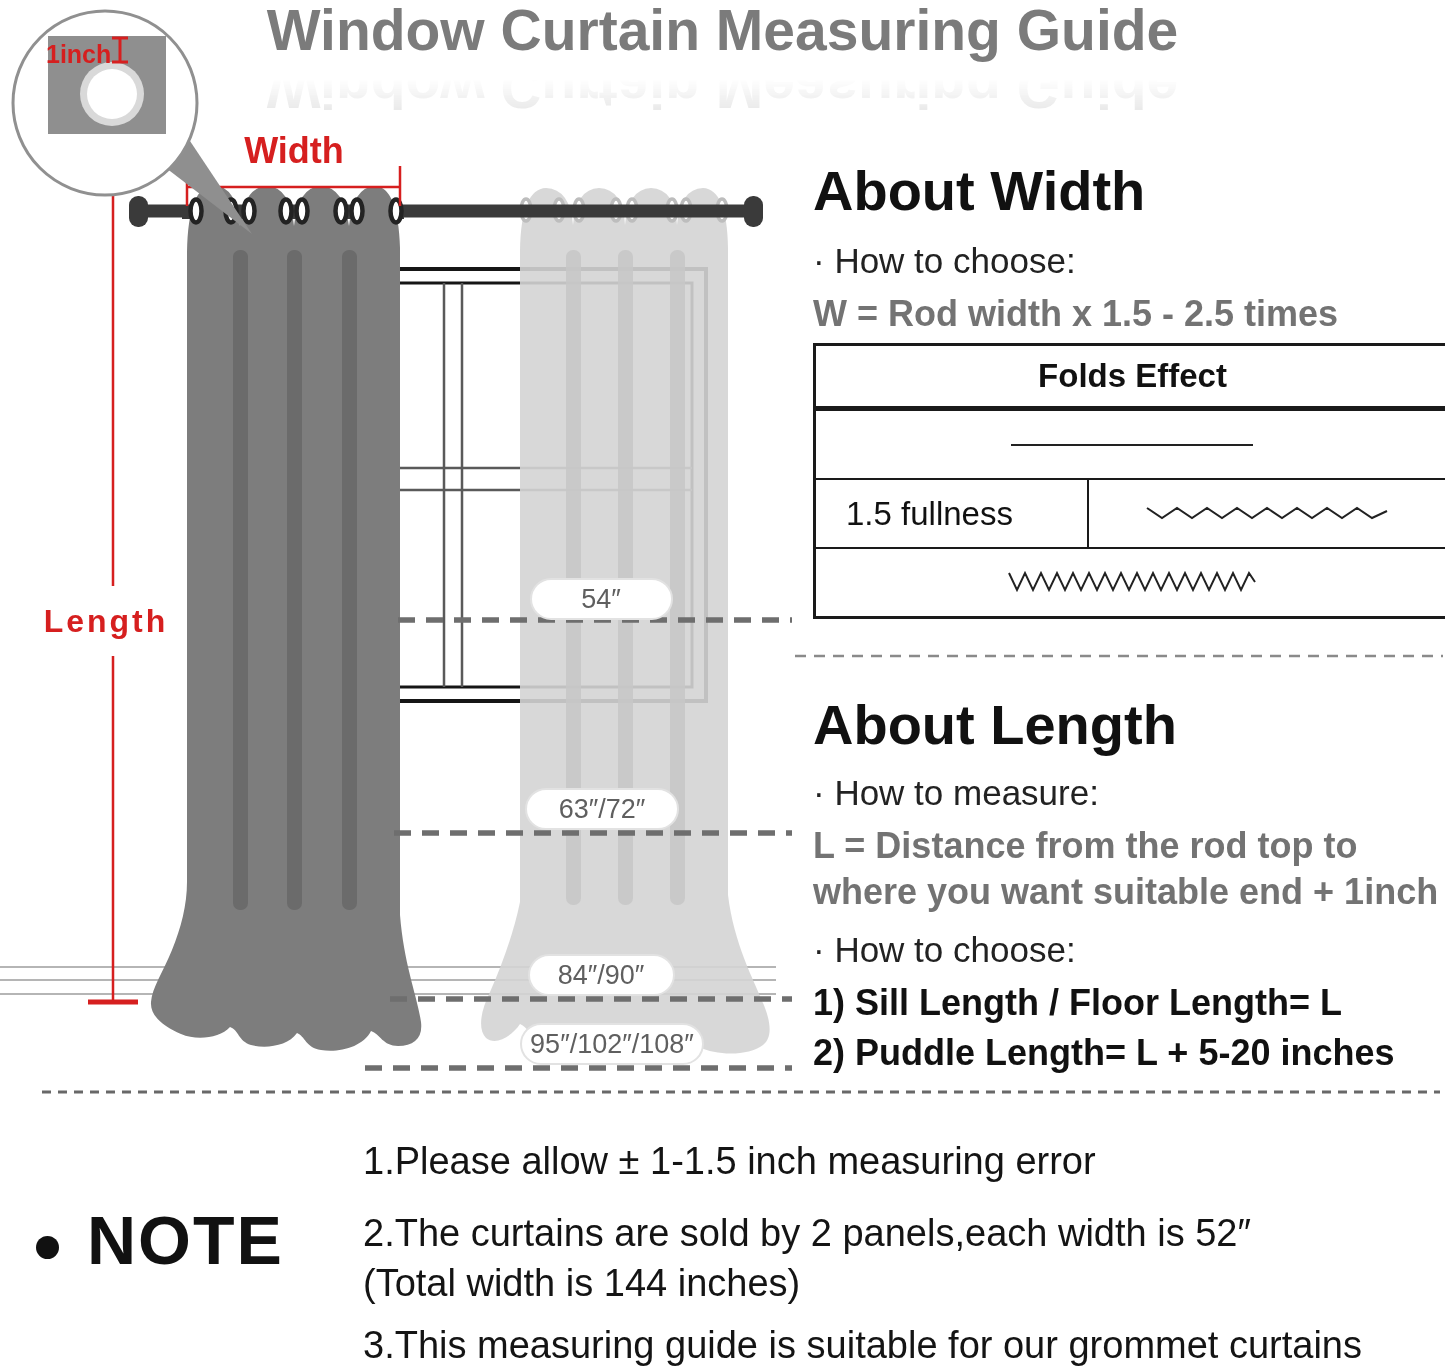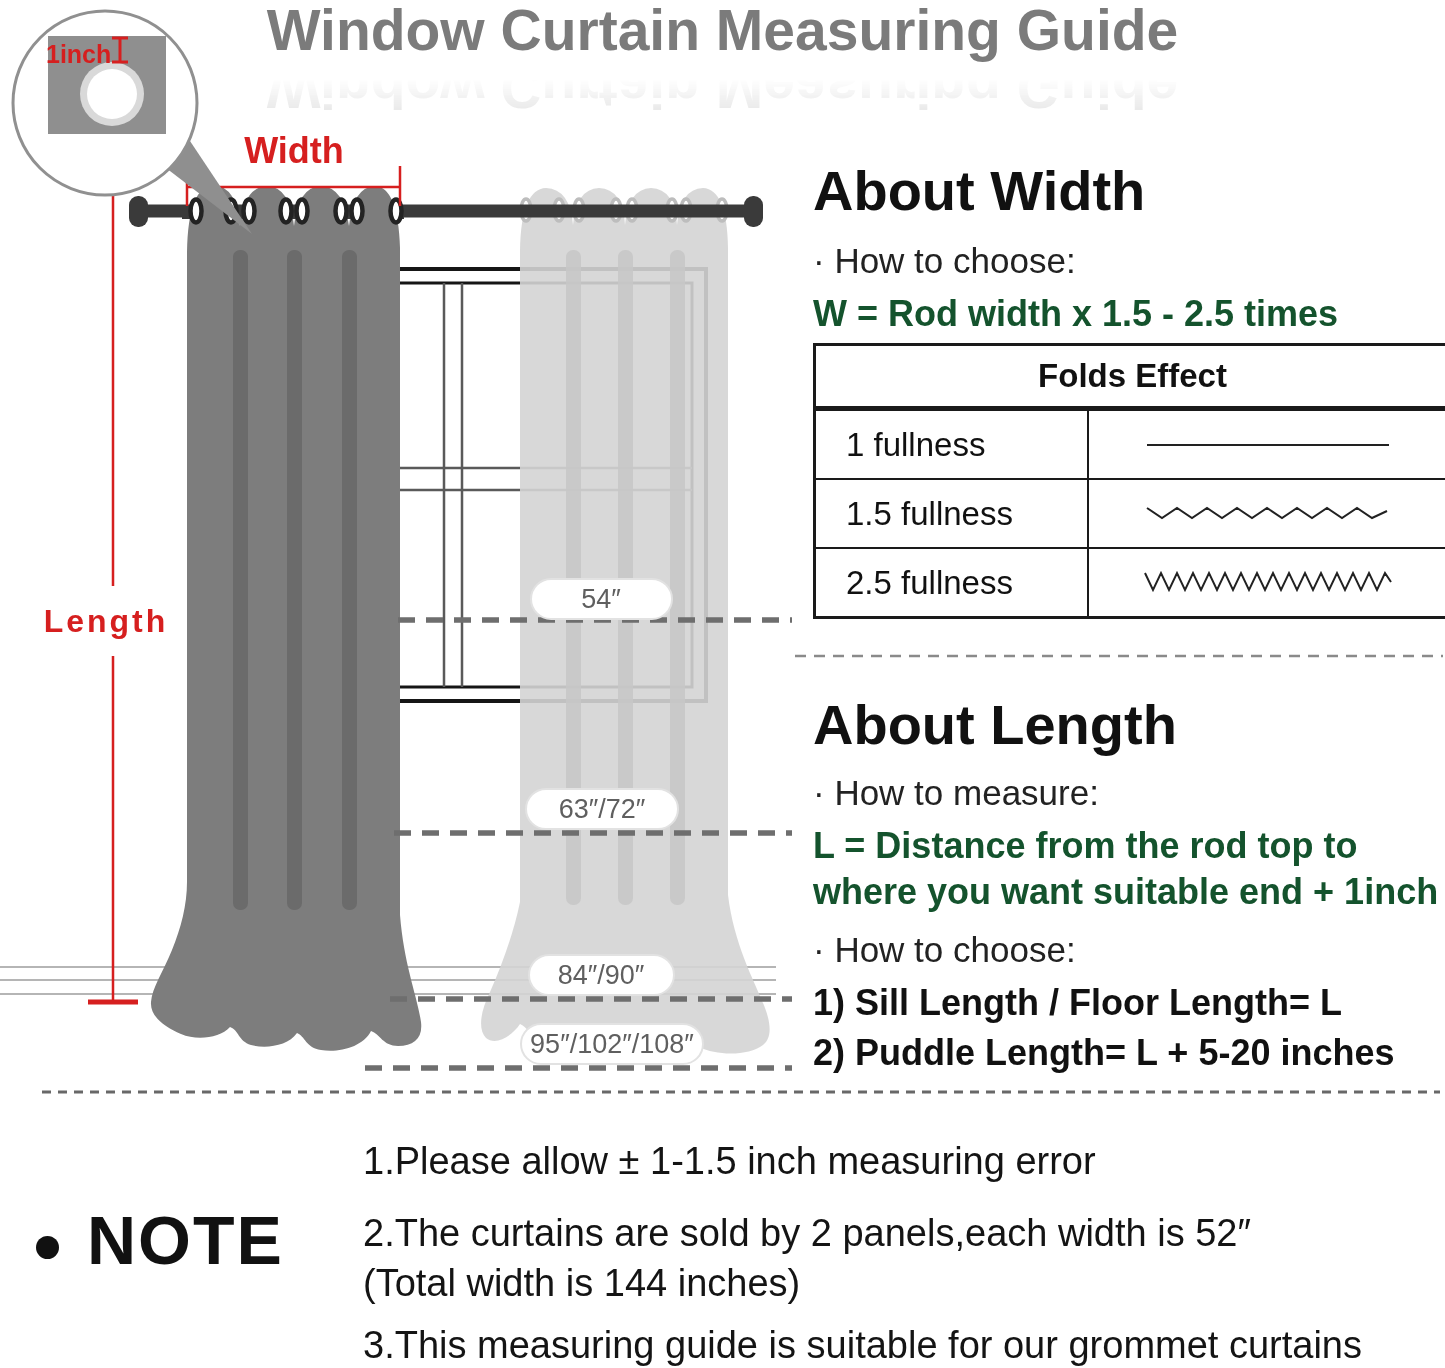--- a/index.html
+++ b/index.html
@@ -16,21 +16,21 @@
          mask-image:linear-gradient(to bottom,#000 0%,transparent 65%);}
 
   
   .diagram-svg{position:absolute;left:0;top:0;}
   .diagram-svg text{font-family:"Liberation Sans", sans-serif;}
 
   
   .col-right{position:absolute;left:813px;top:158px;width:632px;color:#1c1c1c;}
   .sec-heading{margin:0;font-size:56px;font-weight:bold;color:#111;}
   .bullet-line{margin:18px 0 0 0;font-size:35px;color:#222;}
-  .formula{margin:10px 0 0 0;font-size:36px;font-weight:600;color:#14532d;line-height:1.27;}
+  .formula{margin:10px 0 0 0;font-size:36px;font-weight:600;color:#737373;line-height:1.27;}
 
   .folds-table{position:absolute;left:813px;top:343px;width:639px;border:3px solid #1a1a1a;background:#fff;box-sizing:border-box;}
   .folds-header{height:60px;display:flex;align-items:center;justify-content:center;
                 font-size:33px;font-weight:600;color:#111;border-bottom:3px solid #1a1a1a;}
   .folds-row{display:flex;height:67px;border-top:2px solid #1a1a1a;}
   .folds-row:first-of-type{border-top:none;}
   .folds-label{width:273px;border-right:2px solid #1a1a1a;display:flex;align-items:center;
                padding-left:30px;font-size:33px;color:#111;box-sizing:border-box;}
   .folds-graphic{flex:1;display:flex;align-items:center;justify-content:center;}
 
@@ -178,37 +178,35 @@
 
   <div class="col-right">
     <h2 class="sec-heading">About Width</h2>
     <p class="bullet-line">· How to choose:</p>
     <p class="formula">W = Rod width x 1.5 - 2.5 times</p>
   </div>
 
   <div class="folds-table">
     <div class="folds-header">Folds Effect</div>
     <div class="folds-row">
-      <div class="folds-label">1 fullness</div>
       <div class="folds-graphic">
         <svg width="260" height="30">
           <line x1="8" y1="15" x2="250" y2="15" stroke="#222" stroke-width="2"></line>
         </svg>
       </div>
     </div>
     <div class="folds-row">
       <div class="folds-label">1.5 fullness</div>
       <div class="folds-graphic">
         <svg width="260" height="30">
           <polyline fill="none" stroke="#222" stroke-width="2" points="8,9 23,19 38,9 53,19 68,9 83,19 98,9 113,19 128,9 143,19 158,9 173,19 188,9 203,19 218,9 233,19 248,12"></polyline>
         </svg>
       </div>
     </div>
     <div class="folds-row">
-      <div class="folds-label">2.5 fullness</div>
       <div class="folds-graphic">
         <svg width="260" height="30">
           <polyline fill="none" stroke="#222" stroke-width="2" points="6,5 14,22 22,5 30,22 38,5 46,22 54,5 62,22 70,5 78,22 86,5 94,22 102,5 110,22 118,5 126,22 134,5 142,22 150,5 158,22 166,5 174,22 182,5 190,22 198,5 206,22 214,5 222,22 230,5 238,22 246,5 252,14"></polyline>
         </svg>
       </div>
     </div>
   </div>
 
   <div class="about-length">
     <h2 class="sec-heading">About Length</h2>

